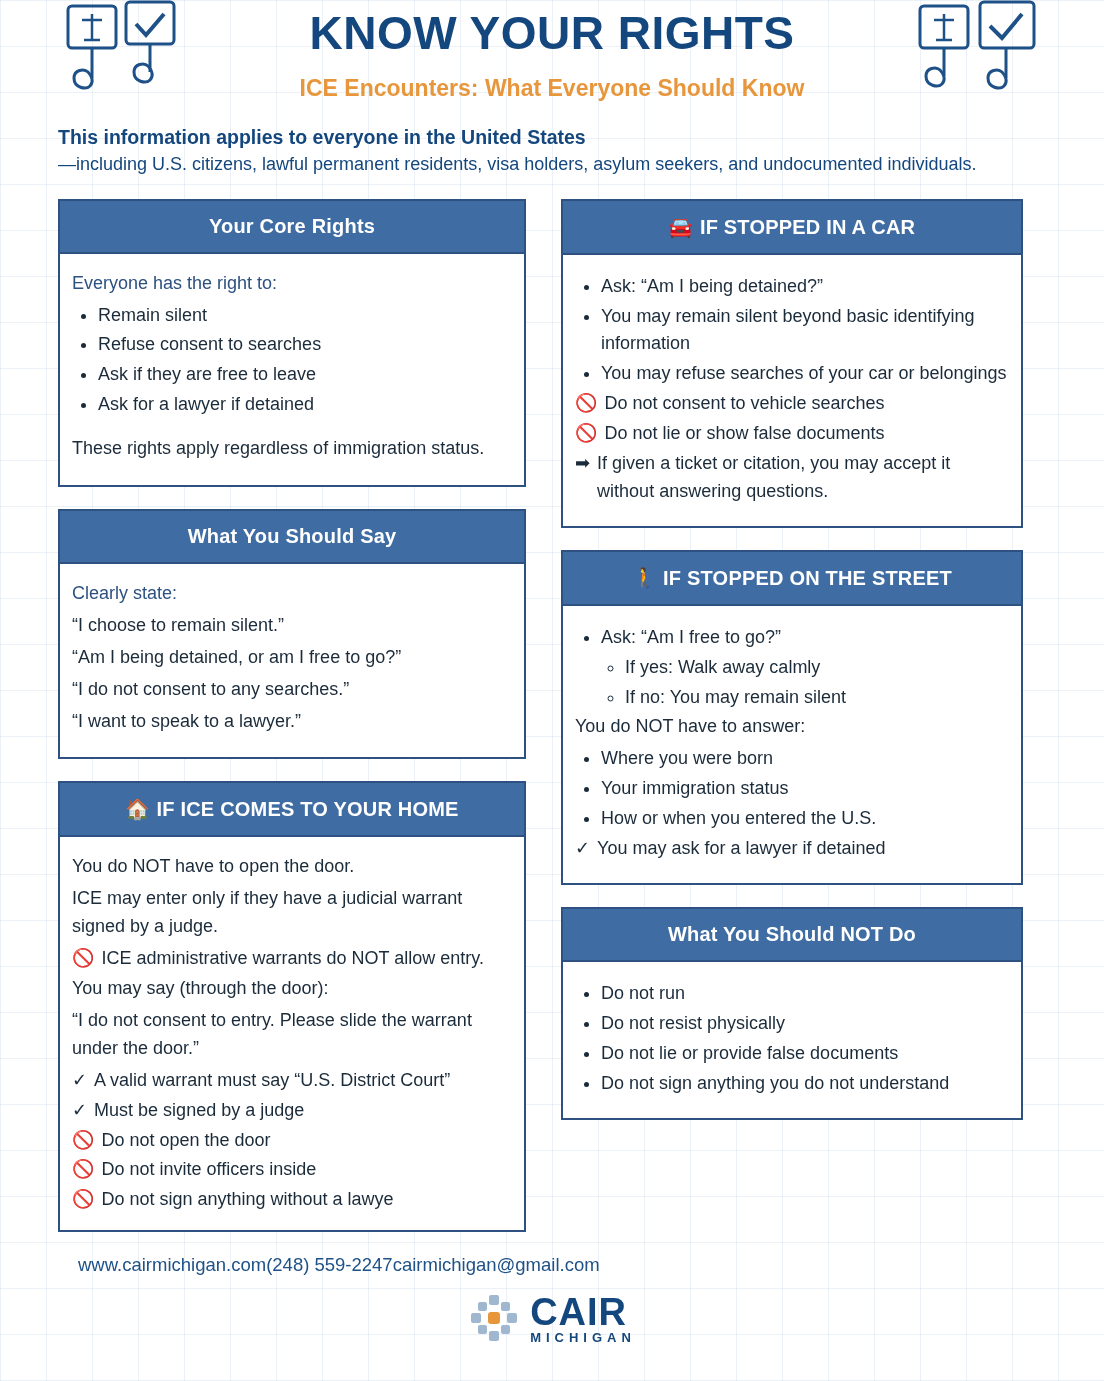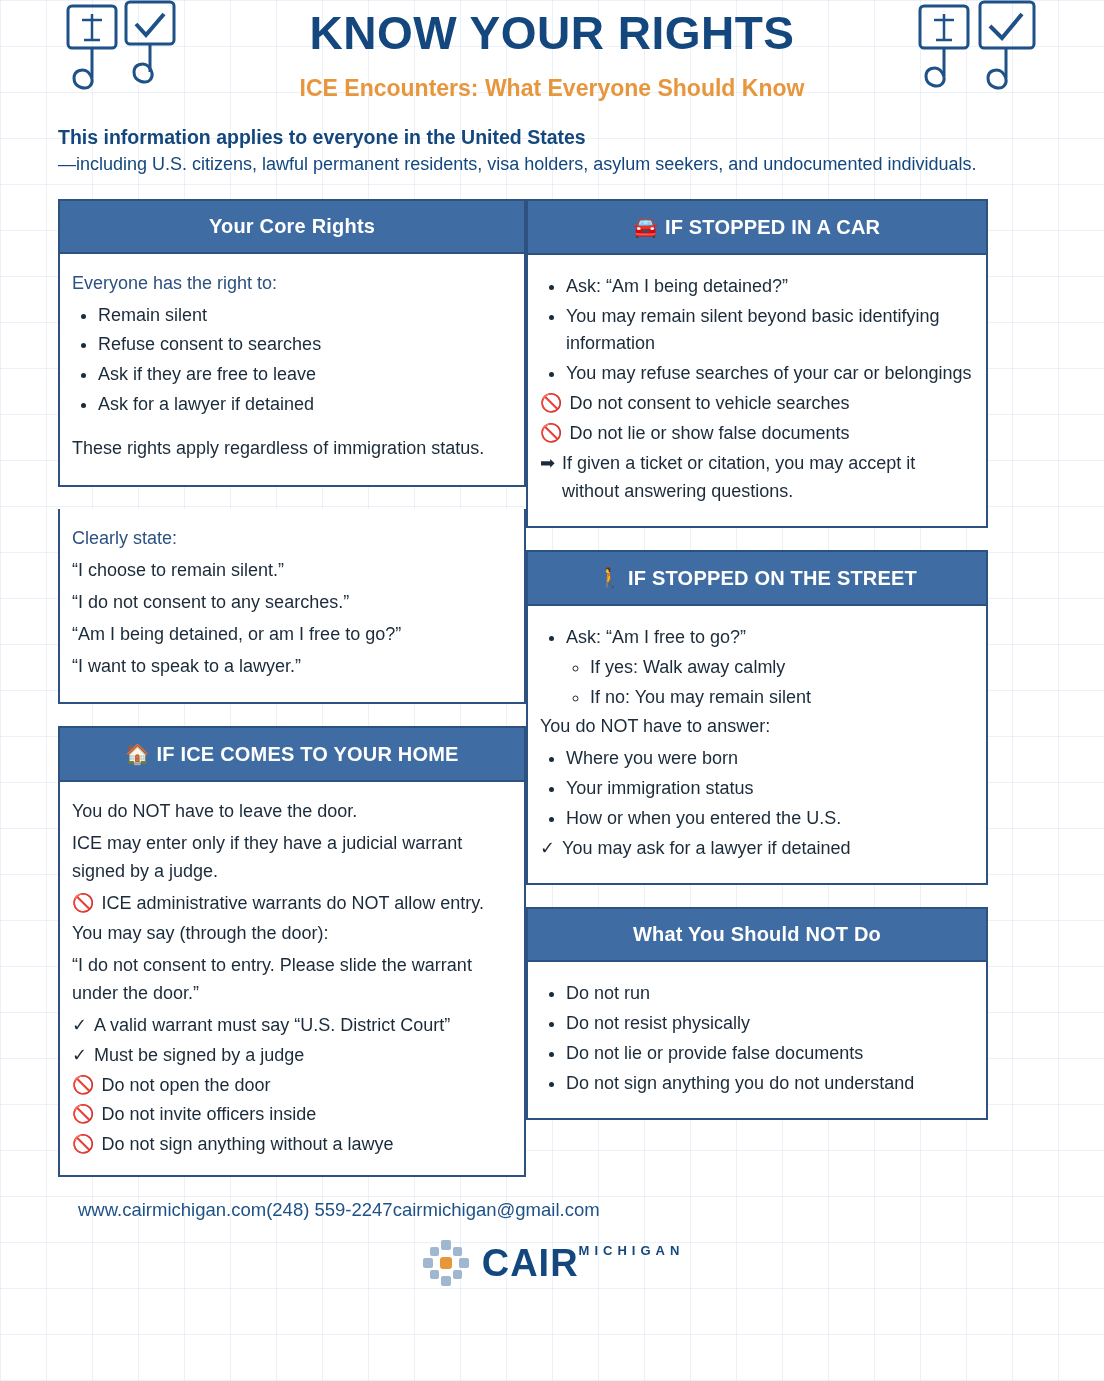--- a/index.html
+++ b/index.html
@@ -39,21 +39,21 @@
   .intro{ margin:24px 0 0 28px; max-width:1016px; }
   .intro-head{
     font-size:19.5px; font-weight:bold; color:#14477d; margin:0 0 2px;
   }
   .intro-body{
     font-size:18px; color:#14477d; line-height:1.45; margin:0;
     text-align:justify;
   }
 
   
-  .columns{ display:flex; margin:22px 0 0 28px; }
+  .columns{ display:flex; gap:35px; margin:22px 0 0 28px; }
   .col{ display:flex; flex-direction:column; }
   .col.left{ width:468px; }
   .col.right{ width:462px; }
 
   .card{ margin-bottom:22px; }
   .card-head{
     background:#3f6da3;
     border:2px solid #2d5181;
     color:#ffffff;
     font-size:20px; font-weight:bold;
@@ -92,21 +92,21 @@
   
   .footer{
     margin:0 30px 0 48px;
     display:flex; justify-content:flex-start; align-items:center;
     color:#1e5187; font-size:18.5px;
   }
   .logo-wrap{
     margin-top:16px; display:flex; justify-content:center; align-items:center; gap:10px;
   }
   .logo-mark{ width:52px; height:52px; position:relative; }
-  .logo-text{ display:flex; flex-direction:row; line-height:1; }
+  .logo-text{ display:flex; flex-direction:column; line-height:1; }
   .logo-cair{ font-size:38px; font-weight:bold; color:#14477d; letter-spacing:1px; }
   .logo-mi{ font-size:13px; font-weight:bold; color:#14477d; letter-spacing:5px; text-align:right; }
 </style>
 </head>
 <body>
 
 <div class="grid-bg"></div>
 
 <div class="page">
 
@@ -155,35 +155,36 @@
             <li>Refuse consent to searches</li>
             <li>Ask if they are free to leave</li>
             <li>Ask for a lawyer if detained</li>
           </ul>
           <div class="spacer"></div>
           <p class="justify">These rights apply regardless of immigration status.</p>
         </div>
       </section>
 
       <section class="card say">
+        <div class="card-head">What You Should  Say</div>
         <div class="card-body">
           <p class="lead">Clearly state:</p>
           <p class="quote-line">“I choose to remain silent.”</p>
+          <p class="quote-line">“Am I being detained, or am I free to go?”</p>
           <p class="quote-line">“I do not consent to any searches.”</p>
-          <p class="quote-line">“Am I being detained, or am I free to go?”</p>
           <p class="quote-line">“I want to speak to a lawyer.”</p>
         </div>
       </section>
 
       <section class="card home">
         <div class="card-head">
           <span class="head-ico">🏠</span><span>IF ICE COMES TO YOUR HOME</span>
         </div>
         <div class="card-body">
-          <p>You do NOT have to leave the door.</p>
+          <p>You do NOT have to open the door.</p>
           <p>ICE may enter only if they have a judicial warrant signed by a judge.</p>
           <div class="icoline">
             <span class="ic">🚫</span>
             <span class="tx">ICE administrative warrants do NOT allow entry.</span>
           </div>
           <p>You may say (through the door):</p>
           <p>“I do not consent to entry. Please slide the warrant under the door.”</p>
           <div class="icoline">
             <span class="ic">✓</span>
             <span class="tx">A valid warrant must say “U.S. District Court”</span>

